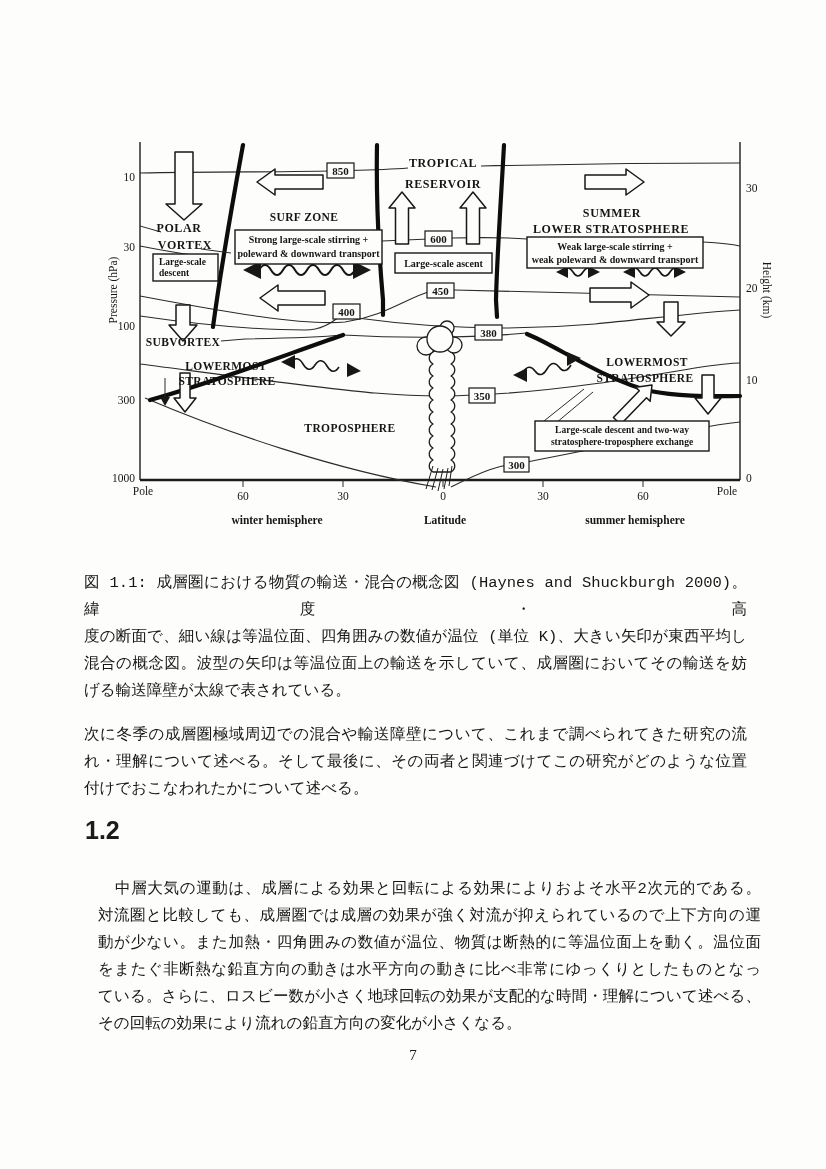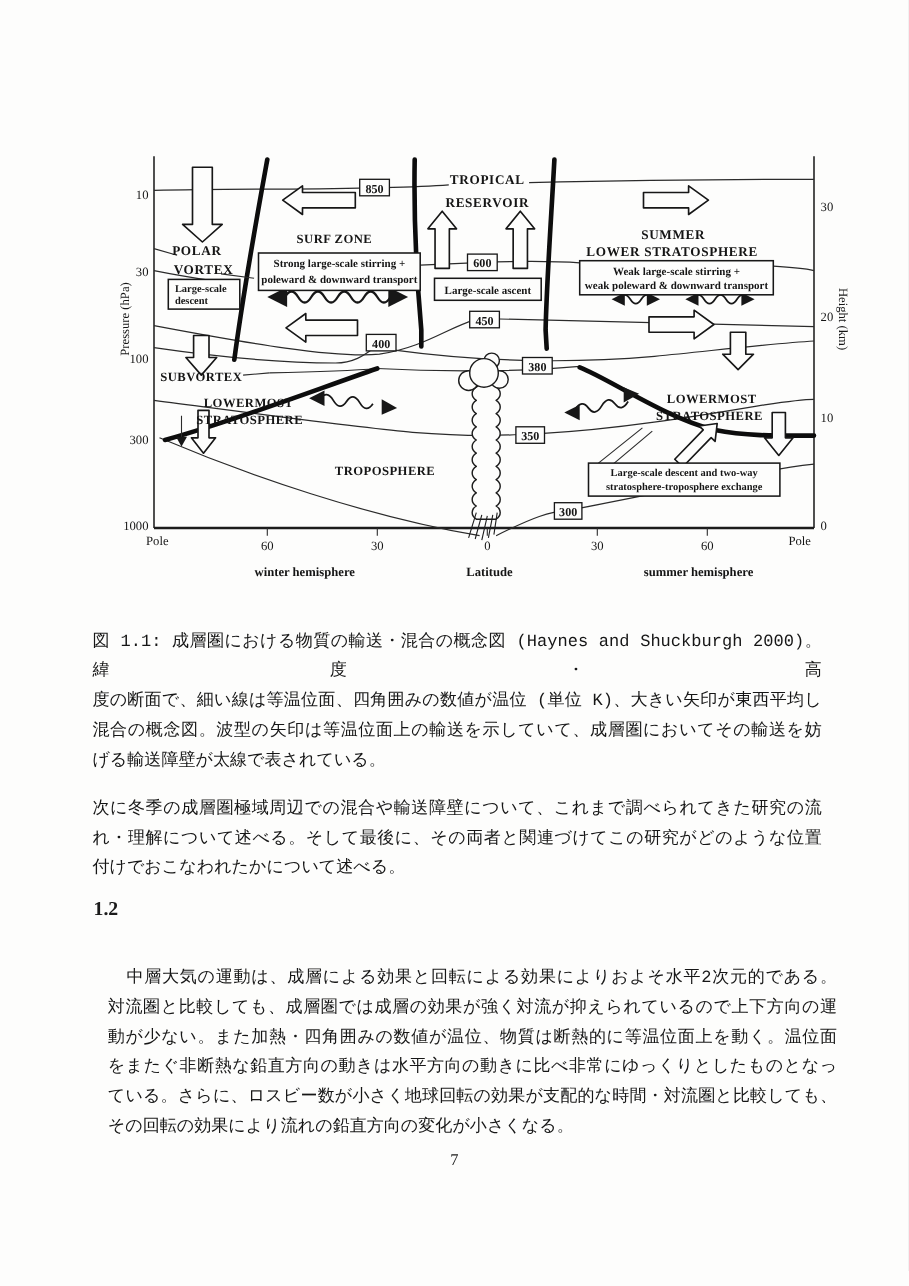--- a/index.html
+++ b/index.html
@@ -25,22 +25,22 @@
   .wavy2{stroke:#171717;stroke-width:1.6;fill:none;}
   .wbox{fill:#fdfdfc;stroke:#171717;stroke-width:1.4;}
   .tbox{fill:#fdfdfc;stroke:#171717;stroke-width:1.2;}
   .cloud{fill:#fdfdfc;stroke:#1d1d1d;stroke-width:1.3;stroke-linejoin:round;}
   .rain{stroke:#1d1d1d;stroke-width:1;}
   .leader{stroke:#2b2b2b;stroke-width:1;}
   .textblock{position:absolute;left:84px;width:663px;font-size:15.5px;line-height:27px;font-family:Liberation Mono, monospace;}
   .jline{text-align:justify;text-align-last:justify;white-space:normal;}
   .jline.end{text-align-last:auto;}
   .jline.indent{text-indent:17px;}
-  .heading{position:absolute;left:85px;top:816px;font-family:Liberation Serif, serif;
-           font-weight:bold;font-size:18px;color:#1b1b1b;display:flex;}
+  .heading{position:absolute;left:85px;top:816px;font-family:Liberation Sans, sans-serif;
+           font-weight:bold;font-size:25px;color:#1b1b1b;display:flex;}
   .heading .num{margin-right:33px;}
   .pageno{position:absolute;left:0;top:1047px;width:826px;text-align:center;font-size:15px;}
 </style>
 </head>
 <body>
 
 <div class="page">
 
   <div class="figure-wrap">
   <svg width="680" height="400" viewBox="0 0 680 400">
@@ -261,19 +261,19 @@
 
   <div class="heading">
     <span class="num">1.2</span>
   </div>
 
   <div class="textblock" style="top:876px;margin-left:14px;">
     <div class="jline indent">中層大気の運動は、成層による効果と回転による効果によりおよそ水平2次元的である。</div>
     <div class="jline">対流圏と比較しても、成層圏では成層の効果が強く対流が抑えられているので上下方向の運</div>
     <div class="jline">動が少ない。また加熱・四角囲みの数値が温位、物質は断熱的に等温位面上を動く。温位面</div>
     <div class="jline">をまたぐ非断熱な鉛直方向の動きは水平方向の動きに比べ非常にゆっくりとしたものとなっ</div>
-    <div class="jline">ている。さらに、ロスビー数が小さく地球回転の効果が支配的な時間・対流圏と比較しても、</div>
+    <div class="jline">ている。さらに、ロスビー数が小さく地球回転の効果が支配的な時間・理解について述べる、</div>
     <div class="jline end">その回転の効果により流れの鉛直方向の変化が小さくなる。</div>
   </div>
 
   <div class="pageno">7</div>
 
 </div>
 
 </body></html>

